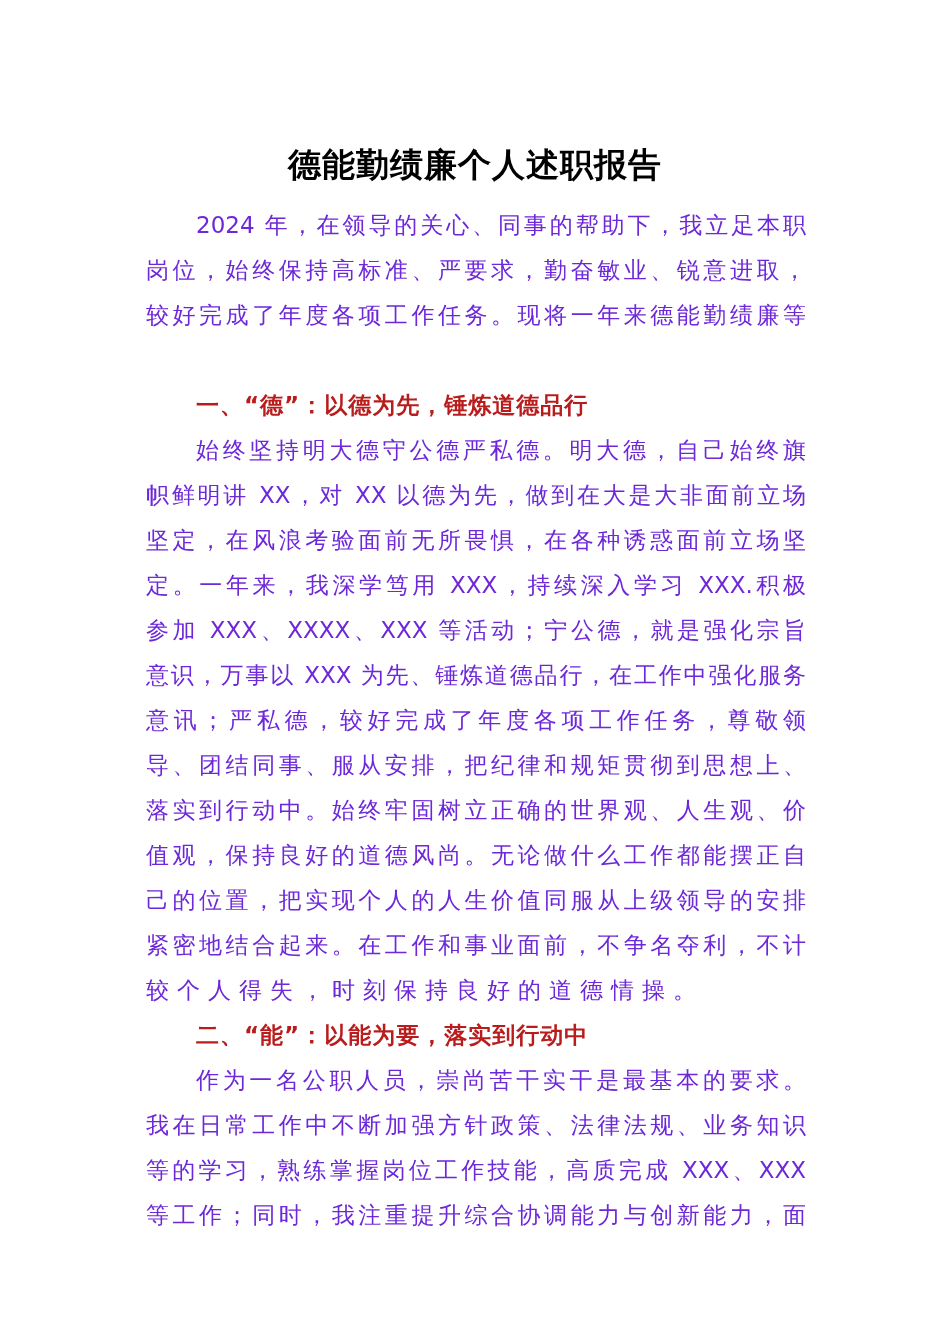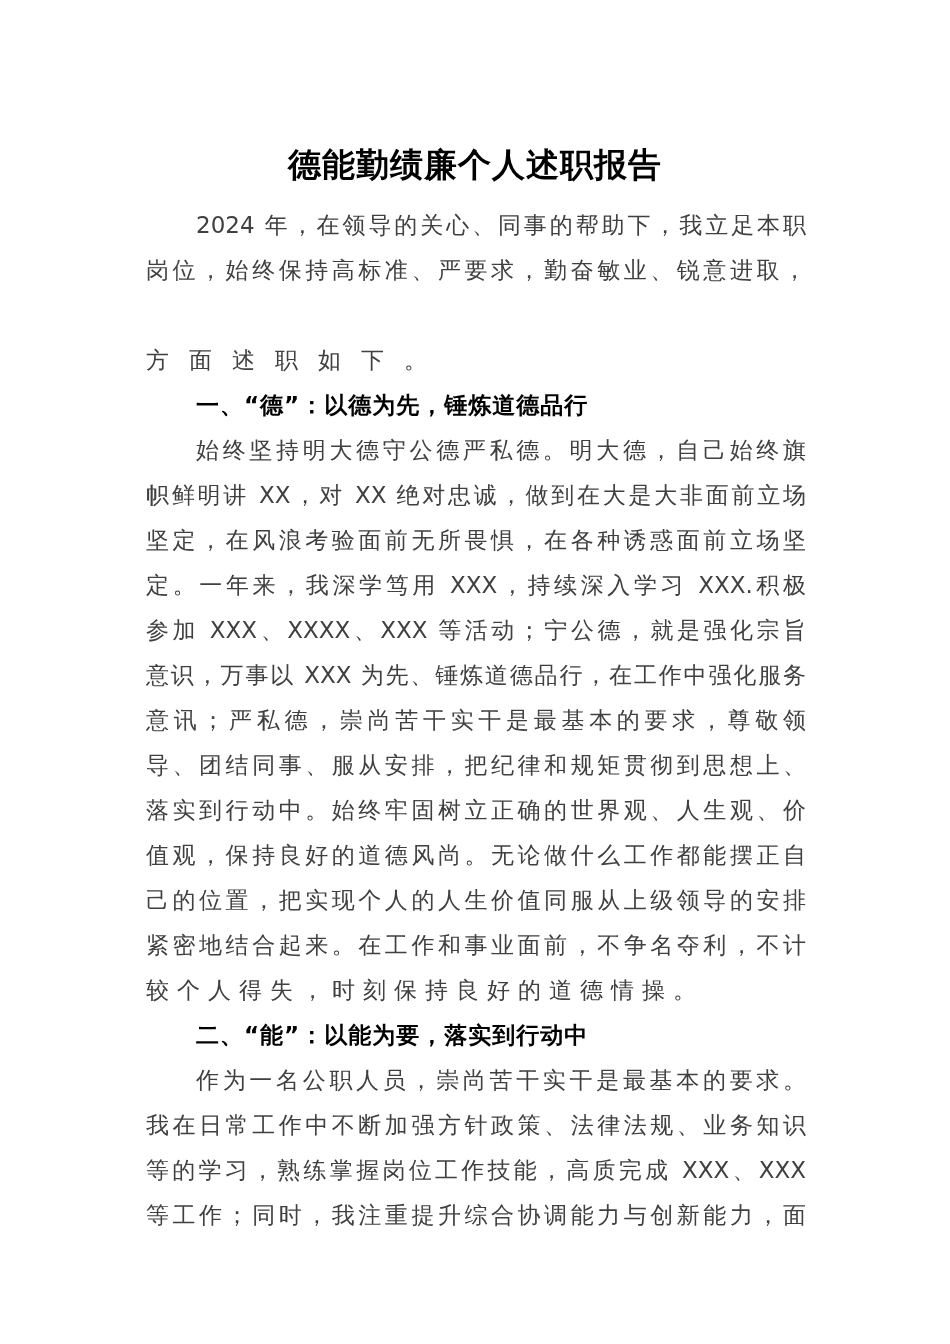--- a/index.html
+++ b/index.html
@@ -12,49 +12,49 @@
       position: absolute; left: 0; width: 950px; top: 126px;
       text-align: center;
       font-family: "DejaVu Serif", "Liberation Serif", serif;
       font-weight: bold; font-size: 33px; line-height: 46px;
       letter-spacing: 1px; color: #000000;
     }
     .line {
       position: absolute; left: 146px; width: 660px;
       font-family: "DejaVu Sans", "Liberation Sans", sans-serif;
       font-size: 23px; line-height: 45px; height: 45px;
-      white-space: nowrap; color: #404040;
+      white-space: nowrap; color: #6d28d9;
       text-align: justify; text-align-last: justify;
     }
     .line.indent { left: 196px; width: 610px; }
     .line.last { text-align-last: left; letter-spacing: 20px; }
     .line.heading {
       font-weight: bold; text-align-last: left; letter-spacing: 1px;
-      color: #000000; font-size: 23px;
+      color: #b91c1c; font-size: 23px;
     }
   </style>
 </head>
 <body>
 
 <div class="page">
   <div class="title">德能勤绩廉个人述职报告</div>
 
   <div class="line indent" style="top:187px">2024 年，在领导的关心、同事的帮助下，我立足本职</div>
   <div class="line" style="top:232px">岗位，始终保持高标准、严要求，勤奋敏业、锐意进取，</div>
-  <div class="line last" style="top:322px">方面述职如下。</div>
+  <div class="line" style="top:277px">较好完成了年度各项工作任务。现将一年来德能勤绩廉等</div>
 
   <div class="line indent heading" style="top:367px">一、“德”：以德为先，锤炼道德品行</div>
 
   <div class="line indent" style="top:412px">始终坚持明大德守公德严私德。明大德，自己始终旗</div>
-  <div class="line" style="top:457px">帜鲜明讲 XX，对 XX 绝对忠诚，做到在大是大非面前立场</div>
+  <div class="line" style="top:457px">帜鲜明讲 XX，对 XX 以德为先，做到在大是大非面前立场</div>
   <div class="line" style="top:502px">坚定，在风浪考验面前无所畏惧，在各种诱惑面前立场坚</div>
   <div class="line" style="top:547px">定。一年来，我深学笃用 XXX，持续深入学习 XXX.积极</div>
   <div class="line" style="top:592px">参加 XXX、XXXX、XXX 等活动；宁公德，就是强化宗旨</div>
   <div class="line" style="top:637px">意识，万事以 XXX 为先、锤炼道德品行，在工作中强化服务</div>
-  <div class="line" style="top:682px">意讯；严私德，崇尚苦干实干是最基本的要求，尊敬领</div>
+  <div class="line" style="top:682px">意讯；严私德，较好完成了年度各项工作任务，尊敬领</div>
   <div class="line" style="top:727px">导、团结同事、服从安排，把纪律和规矩贯彻到思想上、</div>
   <div class="line" style="top:772px">落实到行动中。始终牢固树立正确的世界观、人生观、价</div>
   <div class="line" style="top:817px">值观，保持良好的道德风尚。无论做什么工作都能摆正自</div>
   <div class="line" style="top:862px">己的位置，把实现个人的人生价值同服从上级领导的安排</div>
   <div class="line" style="top:907px">紧密地结合起来。在工作和事业面前，不争名夺利，不计</div>
   <div class="line last" style="top:952px; letter-spacing:8px">较个人得失，时刻保持良好的道德情操。</div>
 
   <div class="line indent heading" style="top:997px">二、“能”：以能为要，落实到行动中</div>
 
   <div class="line indent" style="top:1042px">作为一名公职人员，崇尚苦干实干是最基本的要求。</div>

